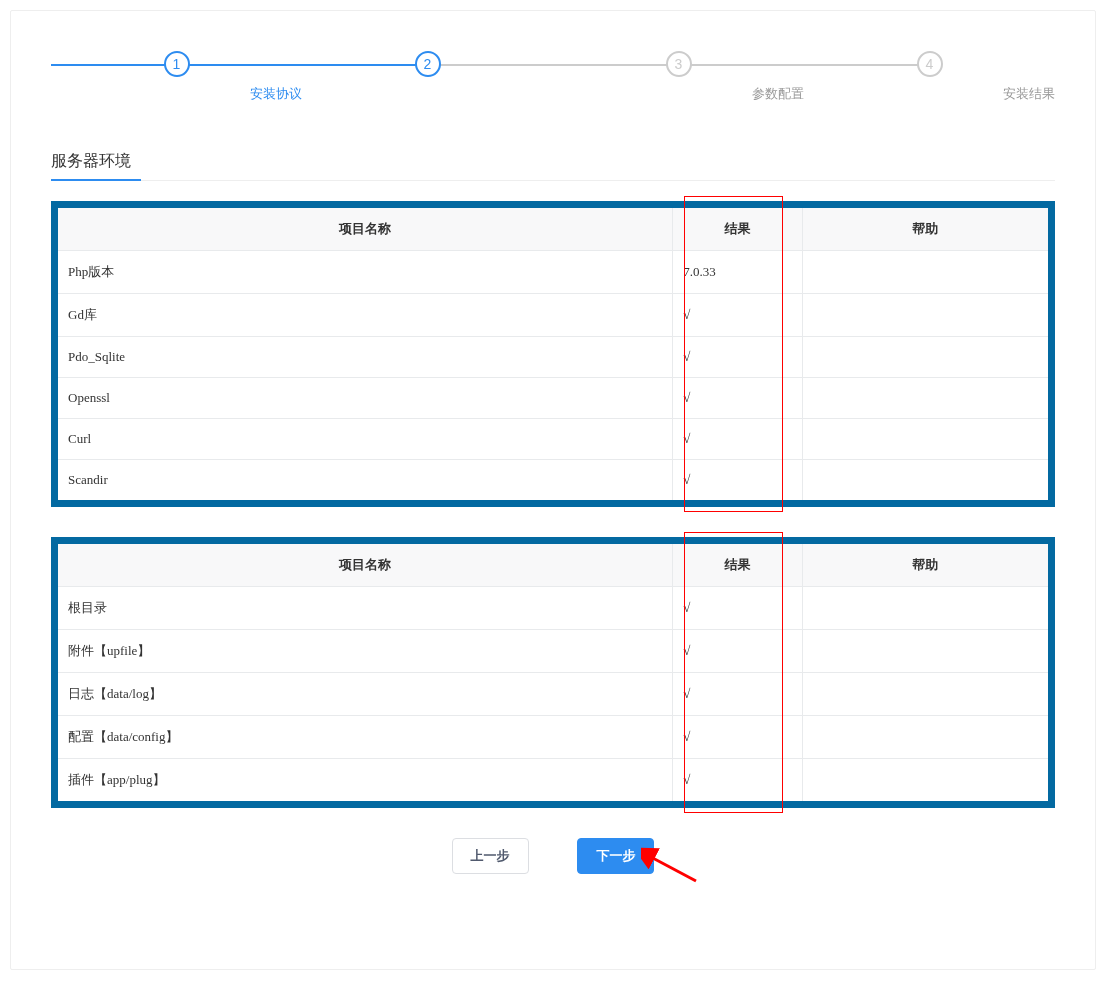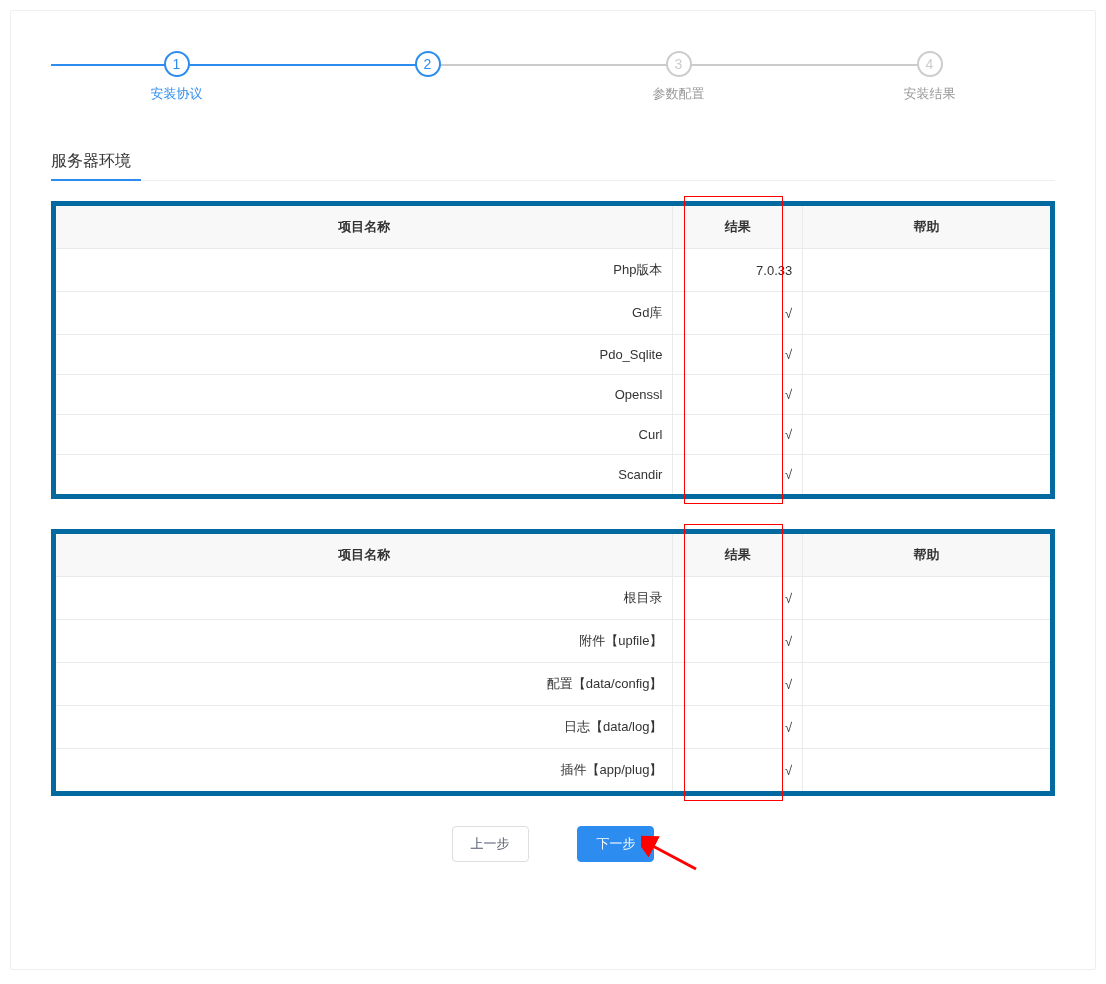--- a/index.html
+++ b/index.html
@@ -46,20 +46,21 @@
     }
     .step.active .step-circle,
     .step.done .step-circle {
       border-color: #2d8cf0;
       color: #2d8cf0;
     }
     .step-label {
       margin-top: 8px;
       font-size: 13px;
       color: #999;
+      text-align: right;
     }
     .step.active .step-label,
     .step.done .step-label {
       color: #2d8cf0;
     }
     .step::before {
       content: "";
       position: absolute;
       top: 13px;
       left: -50%;
@@ -103,34 +104,35 @@
     }
     
     .table-wrapper {
       margin-top: 20px;
       margin-bottom: 30px;
       position: relative;
     }
     table {
       width: 100%;
       border-collapse: collapse;
-      border: 5px solid #0369a1;
+      border: 7px solid #0369a1;
+      font-family: Liberation Serif, serif;
     }
     th, td {
       padding: 12px 10px;
       border: 1px solid #e8eaec;
-      text-align: right;
+      text-align: left;
       font-size: 13px;
     }
     thead th {
       background: #f8f8f9;
       font-weight: bold;
       text-align: center;
     }
-    td.center { text-align: right; }
+    td.center { text-align: left; }
     .col-name { width: 62%; }
     .col-result { width: 13%; }
     .col-help { width: 25%; }
     
     .highlight-box {
       position: absolute;
       border: 1px solid #f00;
       pointer-events: none;
     }
     
@@ -142,20 +144,21 @@
     .btn {
       display: inline-block;
       padding: 8px 18px;
       font-size: 13px;
       border-radius: 4px;
       cursor: pointer;
       margin: 0 5px;
       border: 1px solid #dcdee2;
       background: #fff;
       color: #515a6e;
+      font-weight: bold;
     }
     .btn-primary {
       background: #2d8cf0;
       border-color: #2d8cf0;
       color: #fff;
       margin-left: 40px;
     }
     
     .arrow-svg {
       position: absolute;
@@ -249,26 +252,26 @@
             <td>根目录</td>
             <td class="center">√</td>
             <td class="center"></td>
           </tr>
           <tr>
             <td>附件【upfile】</td>
             <td class="center">√</td>
             <td class="center"></td>
           </tr>
           <tr>
+            <td>日志【data/log】</td>
+            <td class="center">√</td>
+            <td class="center"></td>
+          </tr>
+          <tr>
             <td>配置【data/config】</td>
-            <td class="center">√</td>
-            <td class="center"></td>
-          </tr>
-          <tr>
-            <td>日志【data/log】</td>
             <td class="center">√</td>
             <td class="center"></td>
           </tr>
           <tr>
             <td>插件【app/plug】</td>
             <td class="center">√</td>
             <td class="center"></td>
           </tr>
         </tbody>
     </table>

